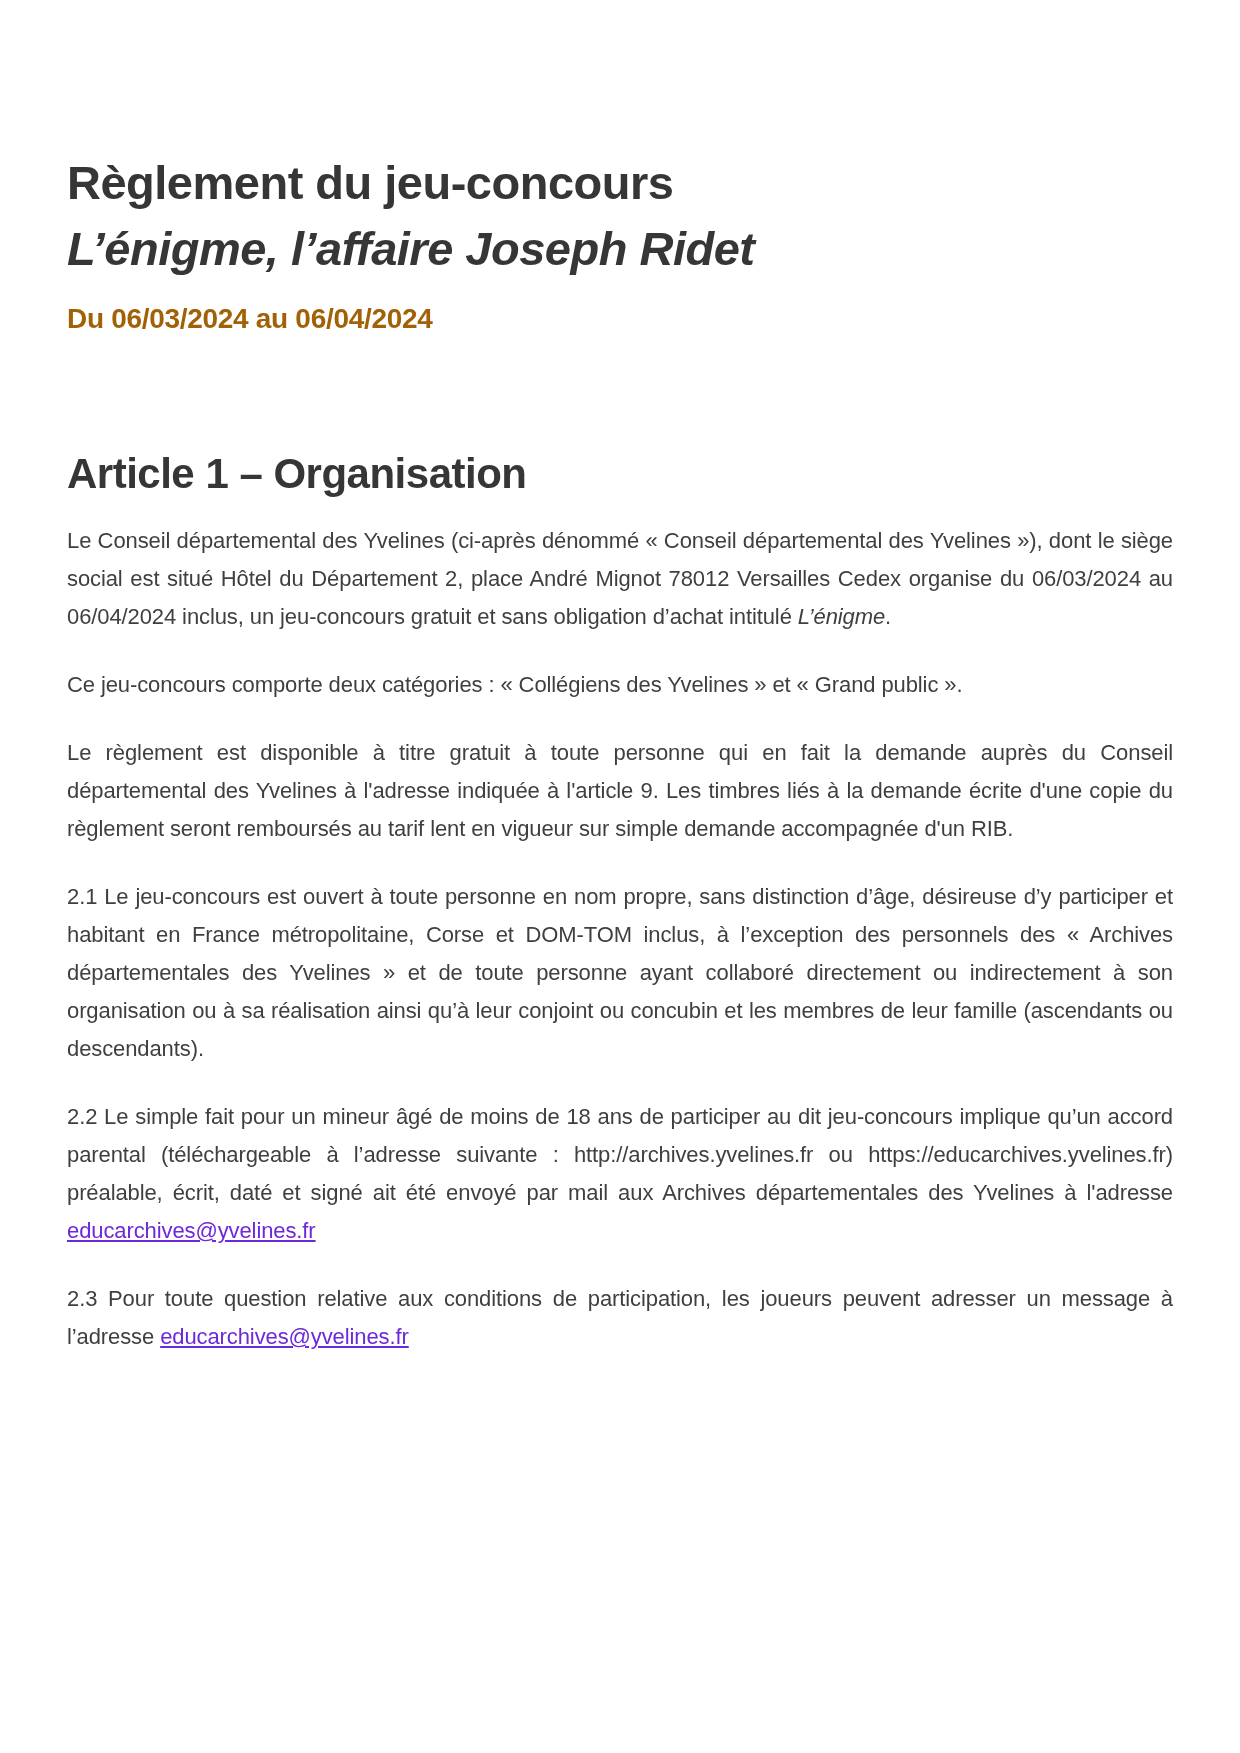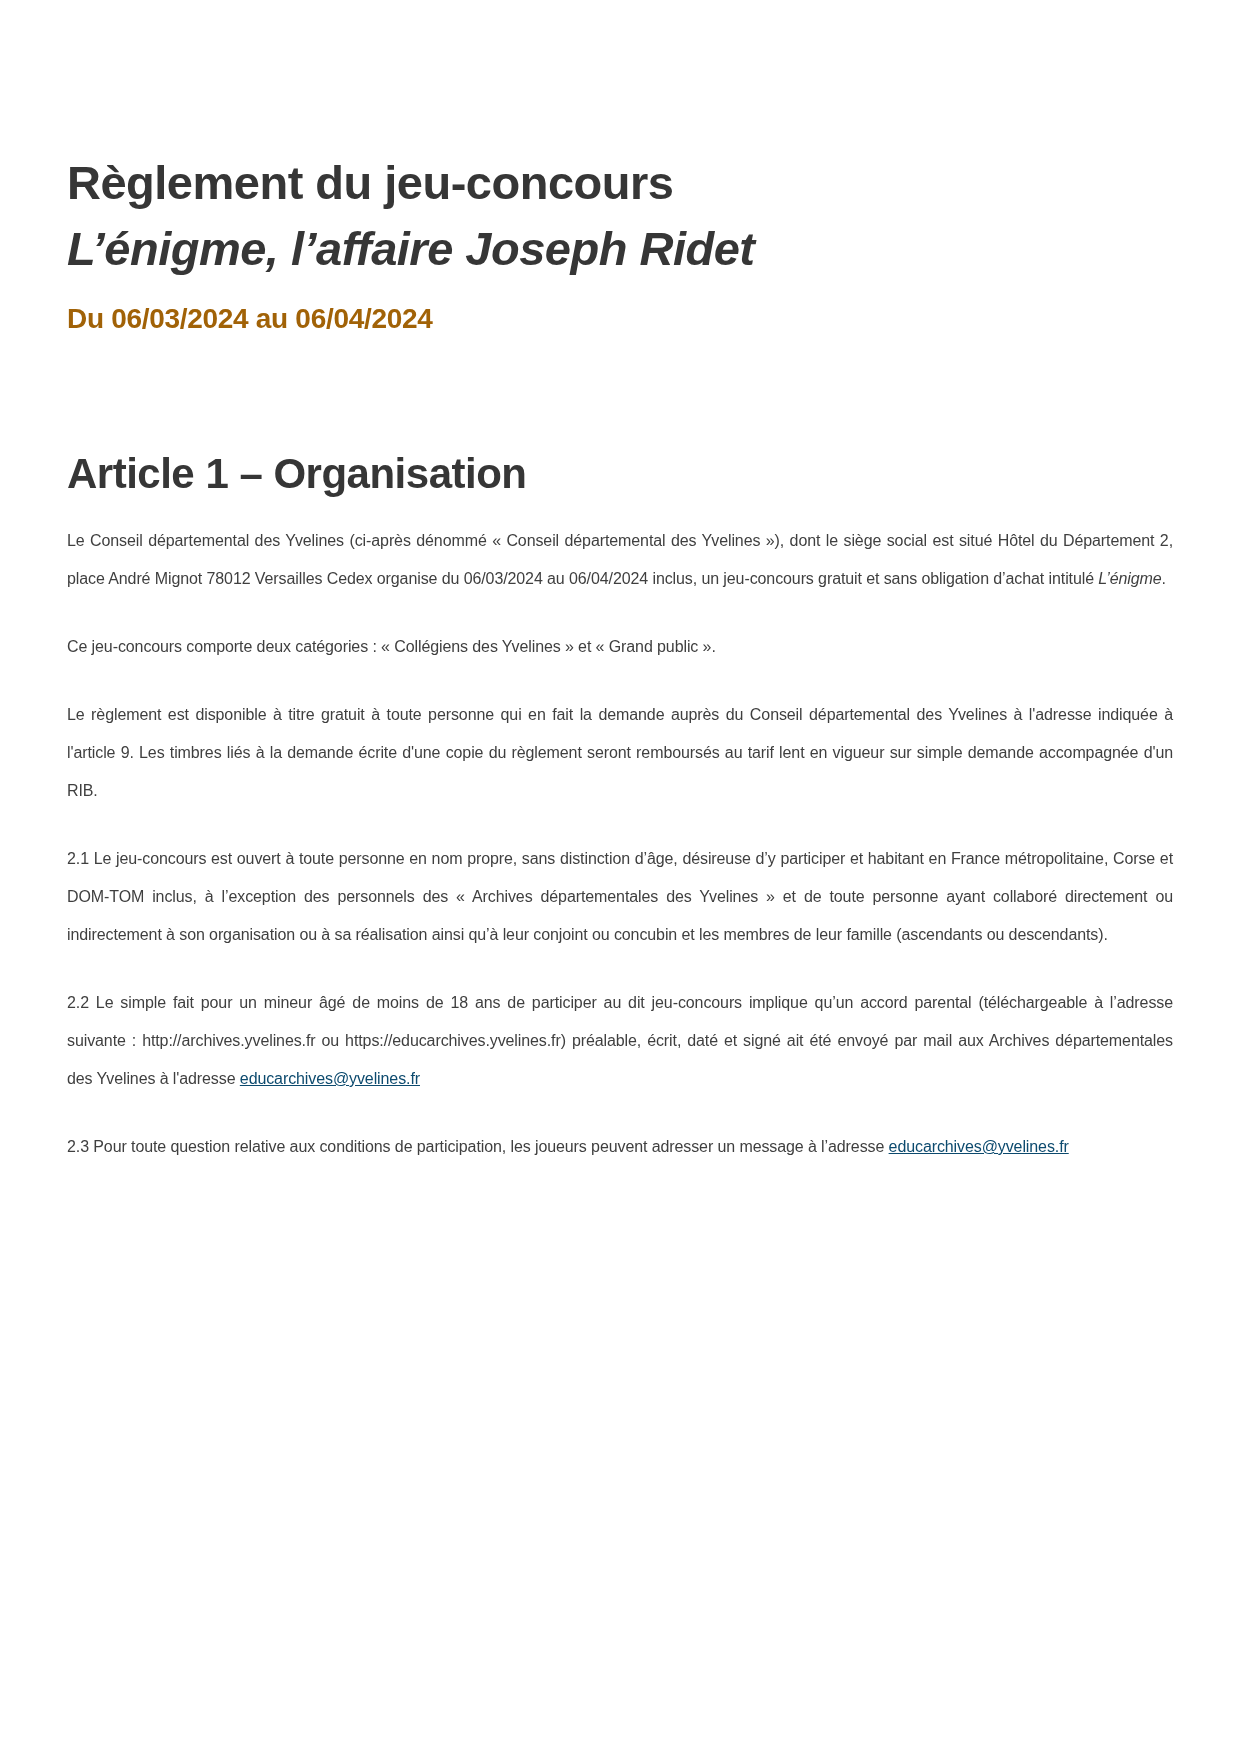--- a/index.html
+++ b/index.html
@@ -42,28 +42,28 @@
     font-size: 42px;
     line-height: 40px;
     font-weight: bold;
     letter-spacing: -0.5px;
   }
   h2.article-heading.first { margin-top: 116px; }
   h2.article-heading.second { margin-top: 14px; }
   p.body-para {
     margin: 0 0 30px 0;
     color: #3f3f3f;
-    font-size: 16px;
+    font-size: 22px;
     line-height: 38px;
     text-align: justify;
     letter-spacing: -0.1px;
   }
   p.body-para em { font-style: italic; }
   a.email-link {
-    color: #0c4a6e;
+    color: #6d28d9;
     text-decoration: underline;
     cursor: pointer;
   }
 </style>
 </head>
 <body>
 
 <div class="page">
 
   <h1 class="doc-title">

